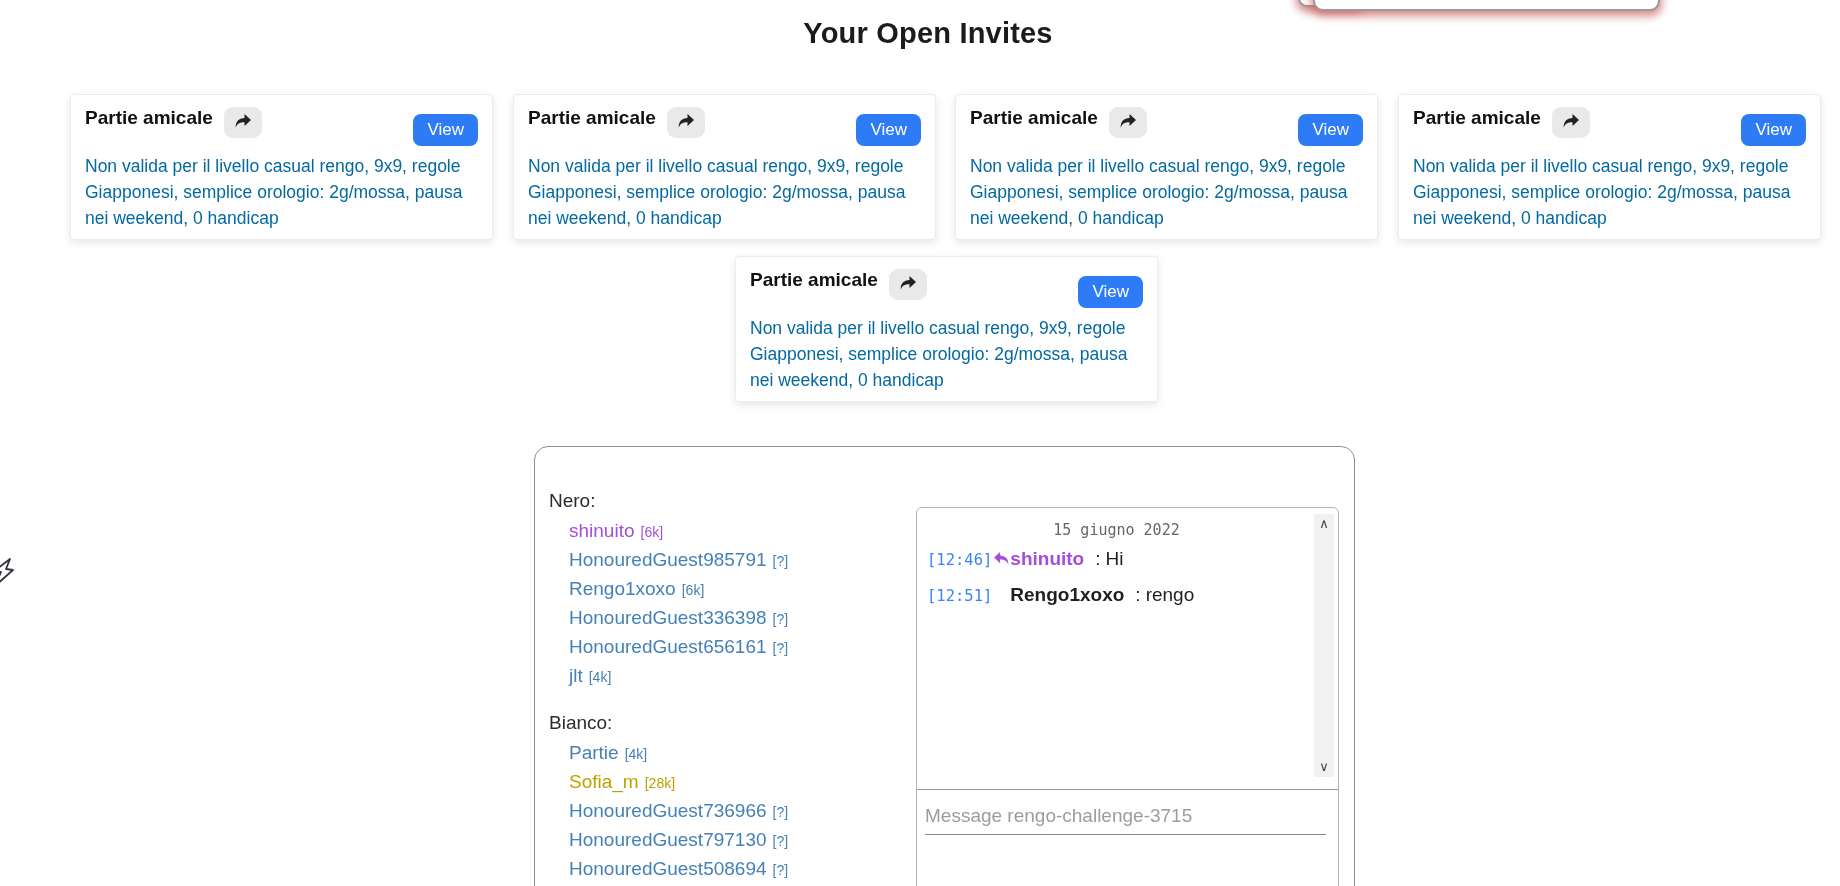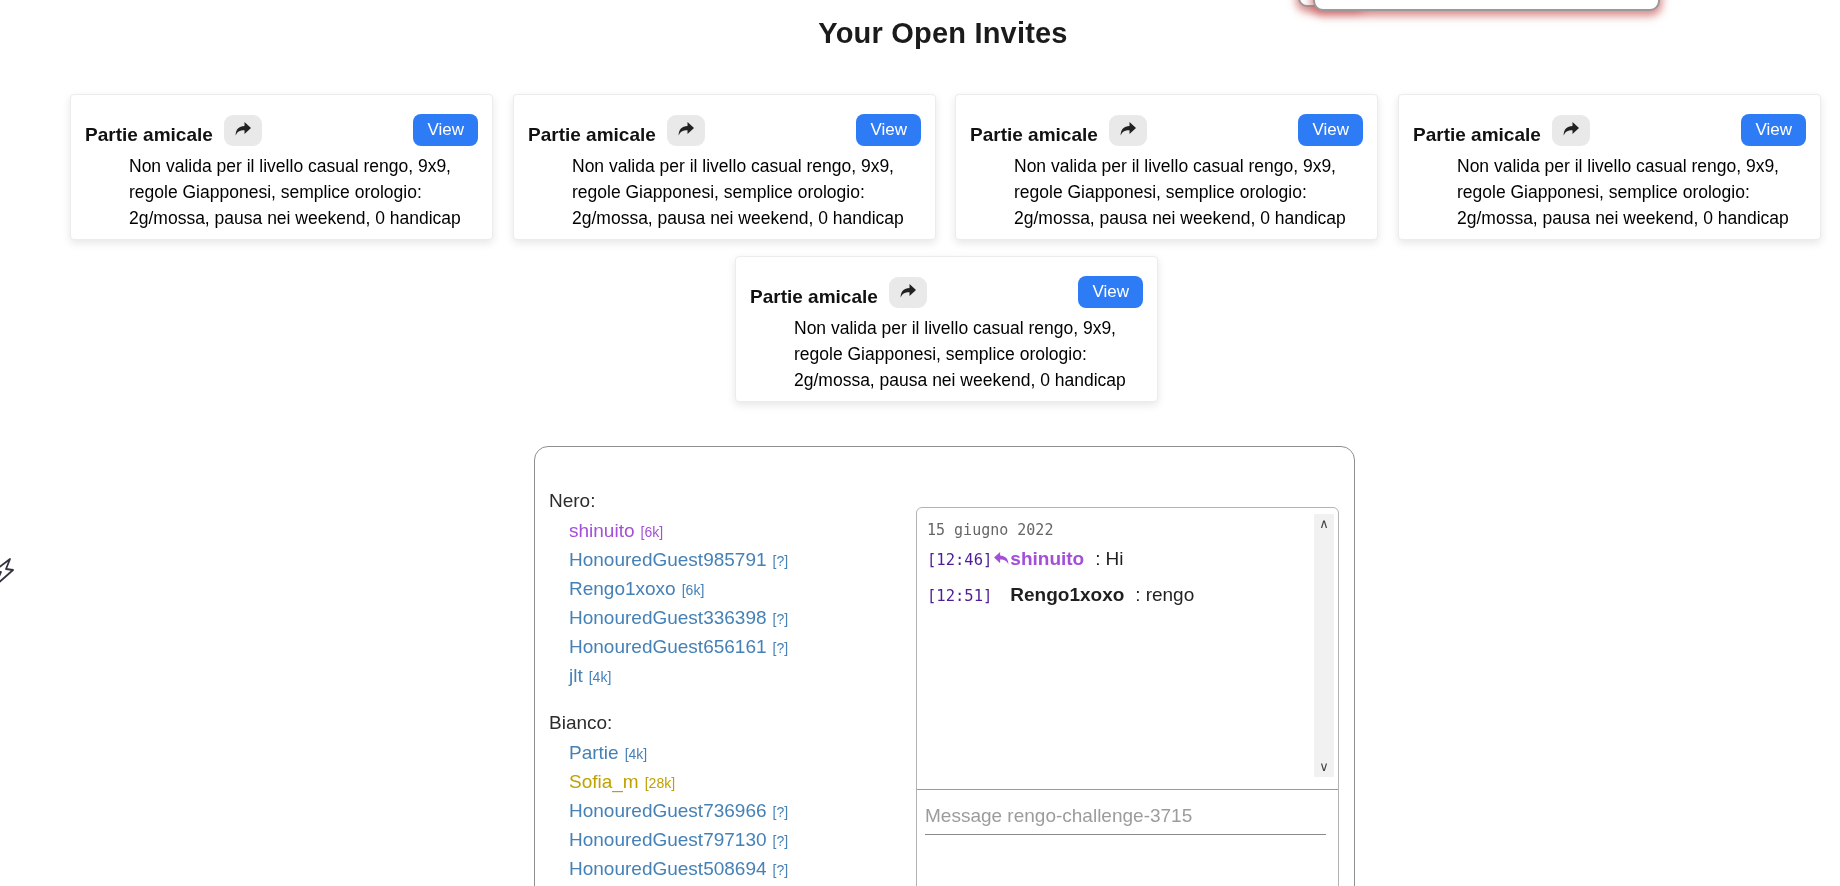--- a/index.html
+++ b/index.html
@@ -1,53 +1,53 @@
 <!DOCTYPE html>
 <html><head>
 <meta charset="utf-8">
 <style>
   * { margin:0; padding:0; box-sizing:border-box; }
   html,body { width:1840px; height:886px; overflow:hidden; background:#ffffff;
               font-family:"Liberation Sans", sans-serif; color:#333; position:relative; }
 
-  .page-title { position:absolute; top:17px; left:48px; width:1790px; text-align:center;
+  .page-title { position:absolute; top:17px; left:33px; width:1790px; text-align:center;
                 font-size:29px; font-weight:bold; color:#1b1b1b; letter-spacing:0.2px; }
 
   
   .card { position:absolute; width:423px; height:146px; background:#fff;
           border:1px solid #ececec; border-radius:4px; padding:12px 14px;
           box-shadow:0 3px 8px rgba(0,0,0,0.10); }
-  .card-head { display:flex; align-items:flex-end; }
+  .card-head { display:flex; align-items:flex-start; }
   .card-title { font-size:19px; font-weight:bold; color:#111; }
   .share-btn { margin-left:11px; width:38px; height:31px; background:#e9e9e9; border:none;
                border-radius:9px; display:flex; align-items:center; justify-content:center; cursor:pointer; }
   .view-btn { margin-left:auto; border:none; border-radius:8px; color:#fff; font-size:17px;
               height:32px; padding:4px 14px; cursor:pointer; font-family:"Liberation Sans",sans-serif;margin-top:7px; }
-  .card-desc { margin-top:7px; font-size:17.5px; line-height:26px; color:#000000;margin-left:44px; }
+  .card-desc { margin-top:7px; font-size:17.5px; line-height:26px; color:#0369a1; }
 
   
   .panel { position:absolute; left:534px; top:446px; width:821px; height:490px;
            border:1px solid #8f8f8f; border-radius:14px; background:#fff; padding:16px 0 0 14px; }
   .status-line { font-size:19px; color:#2c2c2c; }
   .roster-label { font-size:19px; color:#2c2c2c; }
   .roster-black { margin-top:27px; }
   .roster-white { margin-top:21px; }
   .player-list { list-style:none; margin-top:5px; padding-left:20px; }
   .player-list li { font-size:19px; line-height:27px; cursor:pointer; }
   .player-rank { font-size:14px; margin-left:6px; }
 
   
   .chat { position:absolute; left:381px; top:60px; width:423px; height:420px;
           border:1px solid #b3b3b3; border-radius:6px; background:#fff; }
   .chat-log { position:relative; height:282px; border-bottom:1px solid #9a9a9a;
               padding:13px 32px 0 10px; }
-  .chat-date { font-family:"DejaVu Sans Mono", monospace;
+  .chat-date { text-align:center; font-family:"DejaVu Sans Mono", monospace;
                font-size:15px; color:#666; }
   .chat-line { margin-top:5px; font-size:19px; line-height:29px; white-space:nowrap; }
-  .chat-time { font-family:"DejaVu Sans Mono", monospace; font-size:15.5px; color:#4c1d95;margin-top:6px; }
+  .chat-time { font-family:"DejaVu Sans Mono", monospace; font-size:15.5px; color:#3b82f6;margin-top:6px; }
   .jump-icon { display:inline-block; width:18px; text-align:center; }
   .msg-spacer { display:inline-block; width:18px; }
   .chat-name { font-weight:bold; }
   .chat-sep { margin-left:11px; color:#1f1f1f; }
   .chat-text { margin-left:5px; color:#1f1f1f; }
 
   .scrollbar { position:absolute; top:6px; right:4px; width:20px; height:263px; background:#f1f1f1; }
   .scroll-btn { position:absolute; left:0; width:20px; height:20px; background:#f1f1f1;
                 border:none; color:#444; font-size:13px; line-height:20px; text-align:center;
                 padding:0; cursor:pointer; font-family:"DejaVu Sans", sans-serif; }

